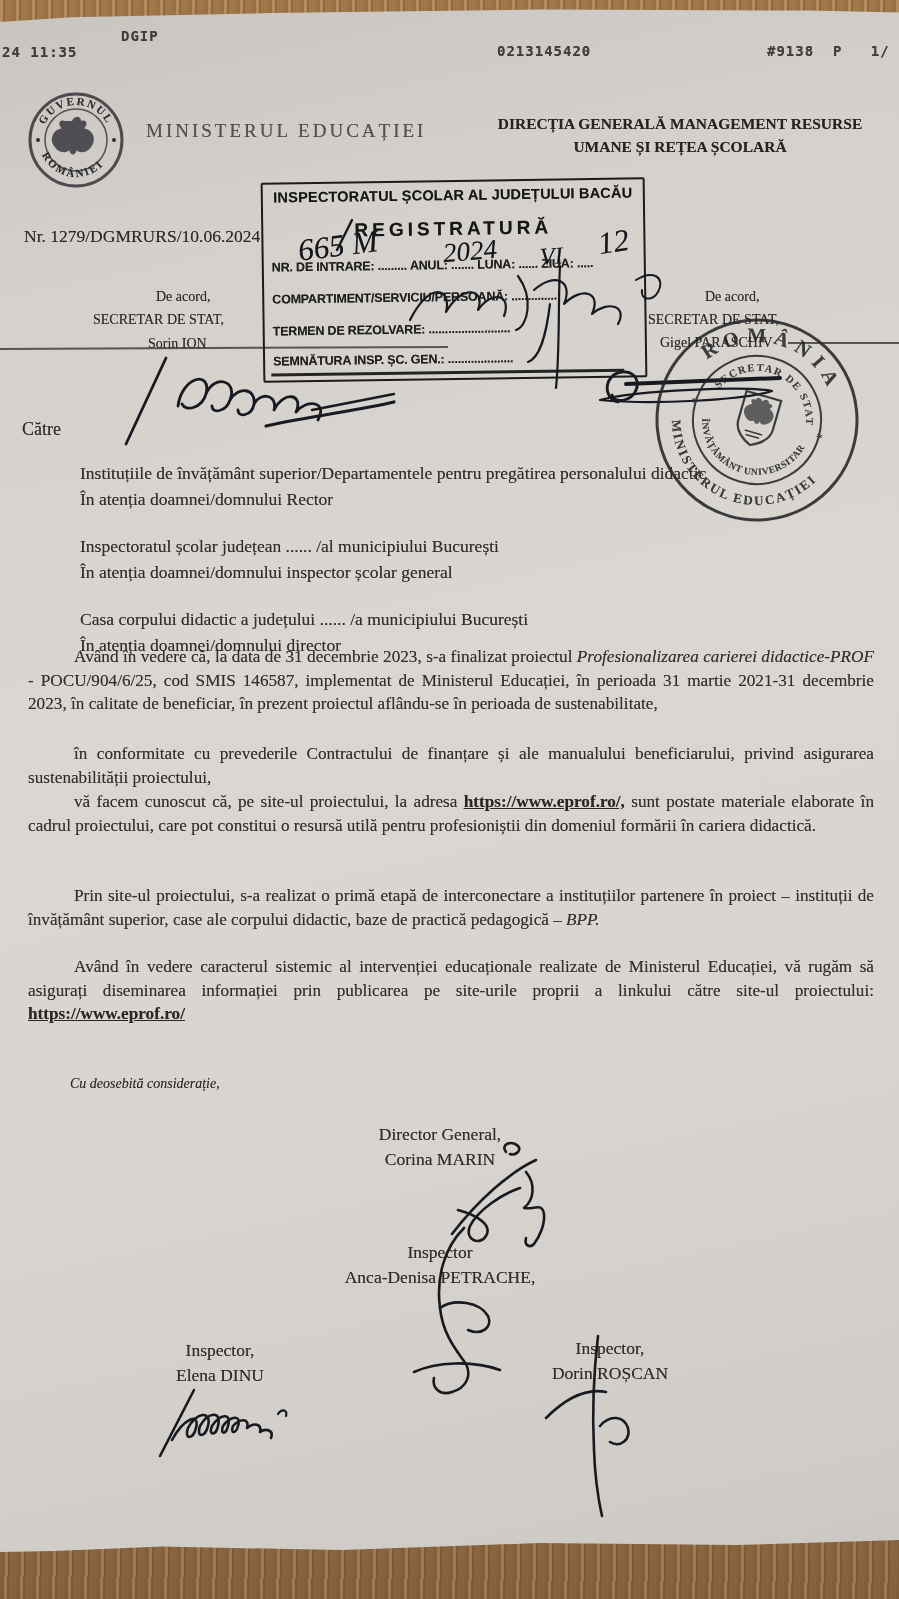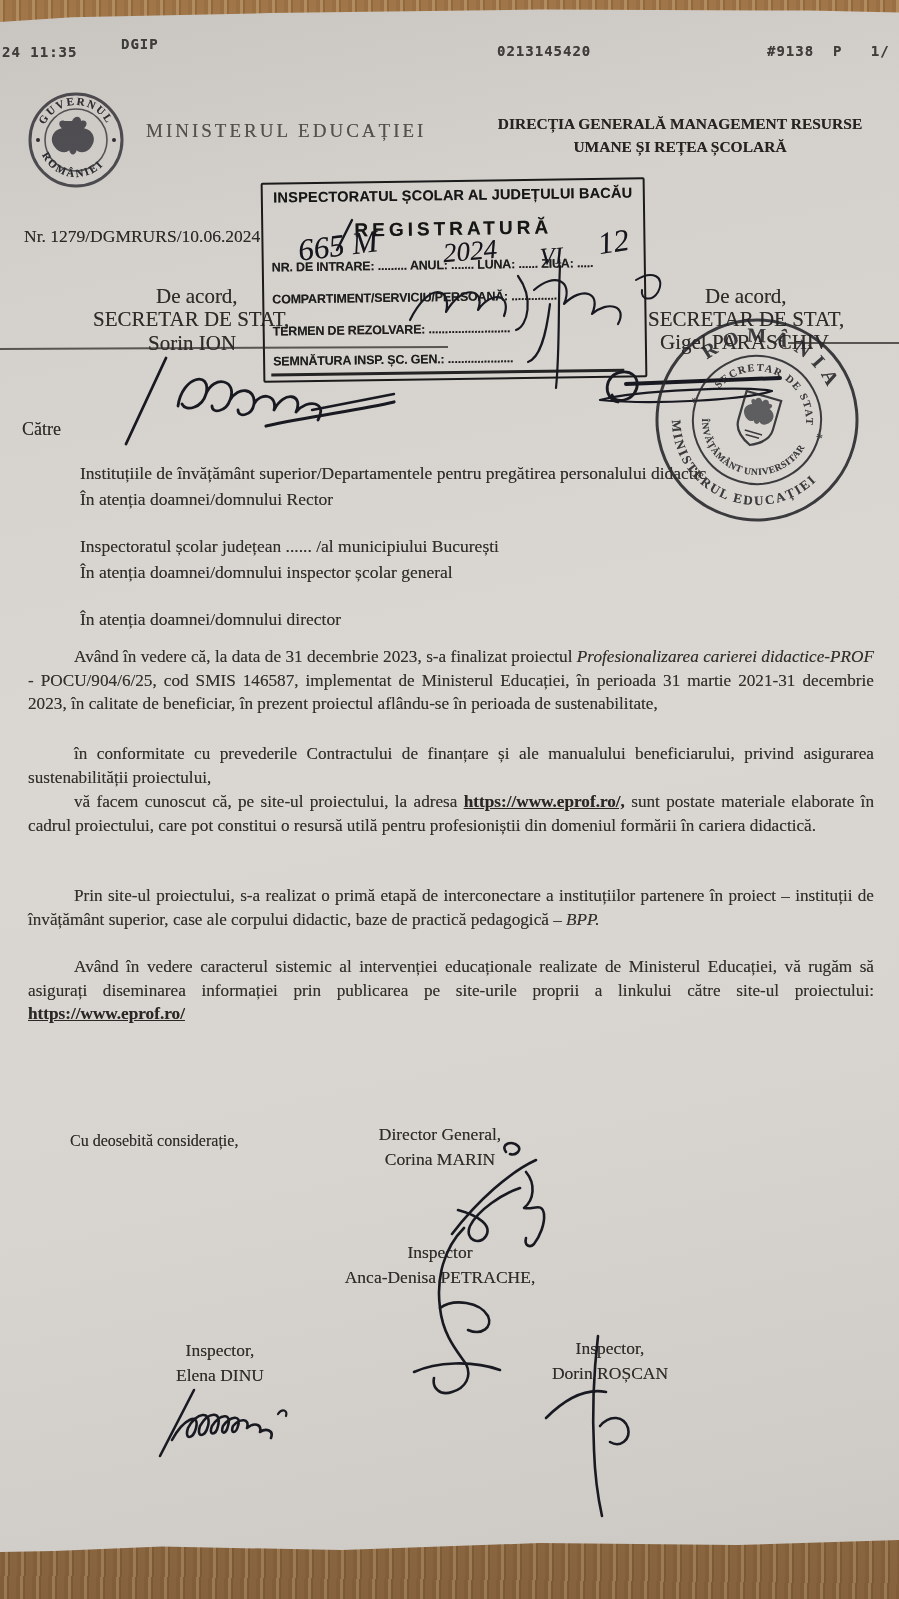--- a/index.html
+++ b/index.html
@@ -13,21 +13,21 @@
     background:linear-gradient(168deg,#c8c5c0 0%,#d4d1cc 16%,#dad7d2 42%,#d8d5d0 68%,#cfccc7 92%,#c9c6c1 100%);
     clip-path:polygon(0% 1.38%, 8% 1.08%, 30% 0.82%, 60% 0.60%, 90% 0.66%, 100% 0.78%,
                       100% 96.31%, 82% 96.62%, 60% 96.50%, 38% 96.94%, 18% 96.72%, 6% 97.00%, 0% 97.06%);
     box-shadow:0 4px 14px rgba(40,25,10,.45);
   }
   .abs{position:absolute;}
   .mono{font-family:"DejaVu Sans Mono",monospace;font-size:14px;color:#3f3d3a;letter-spacing:1px;white-space:pre;font-weight:bold;}
   .ministry-name{font-size:19px;font-variant:small-caps;letter-spacing:3px;color:#54514d;}
   .directorate{width:424px;text-align:center;font-weight:bold;font-size:15.5px;line-height:23px;color:#262421;}
   .regnum{font-size:17.5px;color:#2c2a27;}
-  .approval{font-size:21px;color:#2e2b28;line-height:23px;white-space:pre;font-family:Liberation Serif, serif;}
+  .approval{font-size:14px;color:#2e2b28;line-height:23px;white-space:pre;font-family:Liberation Serif, serif;}
   .rbox{border:2.5px solid #1b1b1b;border-radius:2px;transform:rotate(-0.8deg);color:#161616;
         font-family:"Liberation Sans",sans-serif;font-weight:bold;background:transparent;}
   .rb-title{position:absolute;top:5px;left:0;right:0;text-align:center;font-size:14.5px;letter-spacing:.2px;}
   .rb-sub{position:absolute;top:36px;left:0;right:0;text-align:center;font-size:19px;letter-spacing:4px;}
   .rb-row{position:absolute;left:8px;right:4px;font-size:12.5px;letter-spacing:-0.2px;white-space:pre;color:#1d1d1d;}
   .rb-bar{position:absolute;left:6px;width:93%;height:2.5px;background:#242424;}
   .hw{font-style:italic;color:#15151d;font-family:"Liberation Serif",serif;}
   .scanline{background:rgba(45,43,40,.75);height:2px;}
   .salut{font-size:18px;color:#2e2b28;}
   .recip{font-size:17.5px;color:#302d2a;line-height:26px;}
@@ -40,21 +40,21 @@
   svg text{font-family:"Liberation Serif",serif;}
   .fuzz{text-shadow:0 0 .5px rgba(70,66,60,.6);}
 </style>
 </head>
 <body>
 
 <div class="scene">
   <div class="paper fuzz">
 
     <span class="abs mono" style="left:2px;top:44px;">24 11:35</span>
-    <span class="abs mono" style="left:121px;top:36px;text-align:center;">DGIP</span>
+    <span class="abs mono" style="left:121px;top:28px;text-align:center;">DGIP</span>
     <span class="abs mono" style="left:497px;top:43px;">0213145420</span>
     <span class="abs mono" style="left:767px;top:43px;">#9138  P   1/</span>
 
     <svg class="abs" style="left:26px;top:90px;" width="100" height="100" viewBox="0 0 100 100">
       <circle cx="50" cy="50" r="46" fill="none" stroke="#35343a" stroke-width="3" opacity=".85"></circle>
       <circle cx="50" cy="50" r="31" fill="none" stroke="#35343a" stroke-width="1.6" opacity=".8"></circle>
       <defs>
         <path id="sealTop" d="M 15,50 A 35,35 0 0 1 85,50"></path>
         <path id="sealBot" d="M 13,50 A 37,37 0 0 0 87,50"></path>
       </defs>
@@ -163,34 +163,35 @@
 
     <div class="abs recip" style="left:80px;top:460px;width:800px;">
       <div>Instituțiile de învățământ superior/Departamentele pentru pregătirea personalului didactic</div>
       <div>În atenția doamnei/domnului Rector</div>
     </div>
     <div class="abs recip" style="left:80px;top:533px;width:800px;">
       <div>Inspectoratul școlar județean ...... /al municipiului București</div>
       <div>În atenția doamnei/domnului inspector școlar general</div>
     </div>
     <div class="abs recip" style="left:80px;top:606px;width:800px;">
+      <div>Casa corpului didactic a județului ...... /a municipiului București</div>
       <div>În atenția doamnei/domnului director</div>
     </div>
 
     <p class="abs bodyp" style="left:28px;top:645px;margin:0;"><span>Având în vedere că, la data de 31 decembrie 2023, s-a finalizat proiectul </span><span class="em">Profesionalizarea carierei didactice-PROF</span><span> - POCU/904/6/25, cod SMIS 146587, implementat de Ministerul Educației, în perioada 31 martie 2021-31 decembrie 2023, în calitate de beneficiar, în prezent proiectul aflându-se în perioada de sustenabilitate,</span></p>
 
     <p class="abs bodyp" style="left:28px;top:742px;margin:0;"><span>în conformitate cu prevederile Contractului de finanțare și ale manualului beneficiarului, privind asigurarea sustenabilității proiectului,</span></p>
 
     <p class="abs bodyp" style="left:28px;top:790px;margin:0;"><span>vă facem cunoscut că,  pe site-ul proiectului, la adresa </span><a href="#" class="doclink">https://www.eprof.ro/,</a><span> sunt postate materiale elaborate în cadrul proiectului, care pot constitui o resursă utilă pentru profesioniștii din domeniul formării în cariera didactică.</span></p>
 
     <p class="abs bodyp" style="left:28px;top:955px;margin:0;"><span>Având în vedere caracterul sistemic al intervenției educaționale realizate de Ministerul Educației, vă rugăm să asigurați diseminarea informației prin publicarea pe site-urile proprii a linkului către site-ul proiectului: </span><a href="#" class="doclink">https://www.eprof.ro/</a></p>
 
     <p class="abs bodyp" style="left:28px;top:884px;margin:0;"><span>Prin site-ul proiectului, s-a realizat o primă etapă de interconectare a instituțiilor partenere în proiect – instituții de învățământ superior, case ale corpului didactic, baze de practică pedagogică – </span><span class="em">BPP.</span></p>
 
-    <span class="abs" style="left:70px;top:1132px;font-size:16px;color:#2e2b28;">Cu deosebită considerație,</span>
+    <span class="abs" style="left:70px;top:1076px;font-size:14px;color:#2e2b28;font-style:italic;">Cu deosebită considerație,</span>
 
     <div class="abs sigblock" style="left:330px;top:1122px;width:220px;">
       <div>Director General,</div>
       <div>Corina MARIN</div>
     </div>
     <svg class="abs" style="left:438px;top:1138px;" width="145" height="112" viewBox="0 0 145 112">
       <path class="ink" stroke-width="2.6" d="M68,14 C62,6 74,2 80,8 C84,12 78,18 72,16"></path>
       <path class="ink" stroke-width="2.6" d="M14,96 C40,62 72,34 98,22"></path>
       <path class="ink" stroke-width="2.6" d="M20,72 C42,78 54,88 48,98 C42,108 26,102 32,88 C40,72 64,56 82,50"></path>
       <path class="ink" stroke-width="2.6" d="M88,34 C98,46 96,62 86,70 C96,72 104,64 106,76 C107,86 102,98 96,106 C92,110 86,108 88,100"></path>

